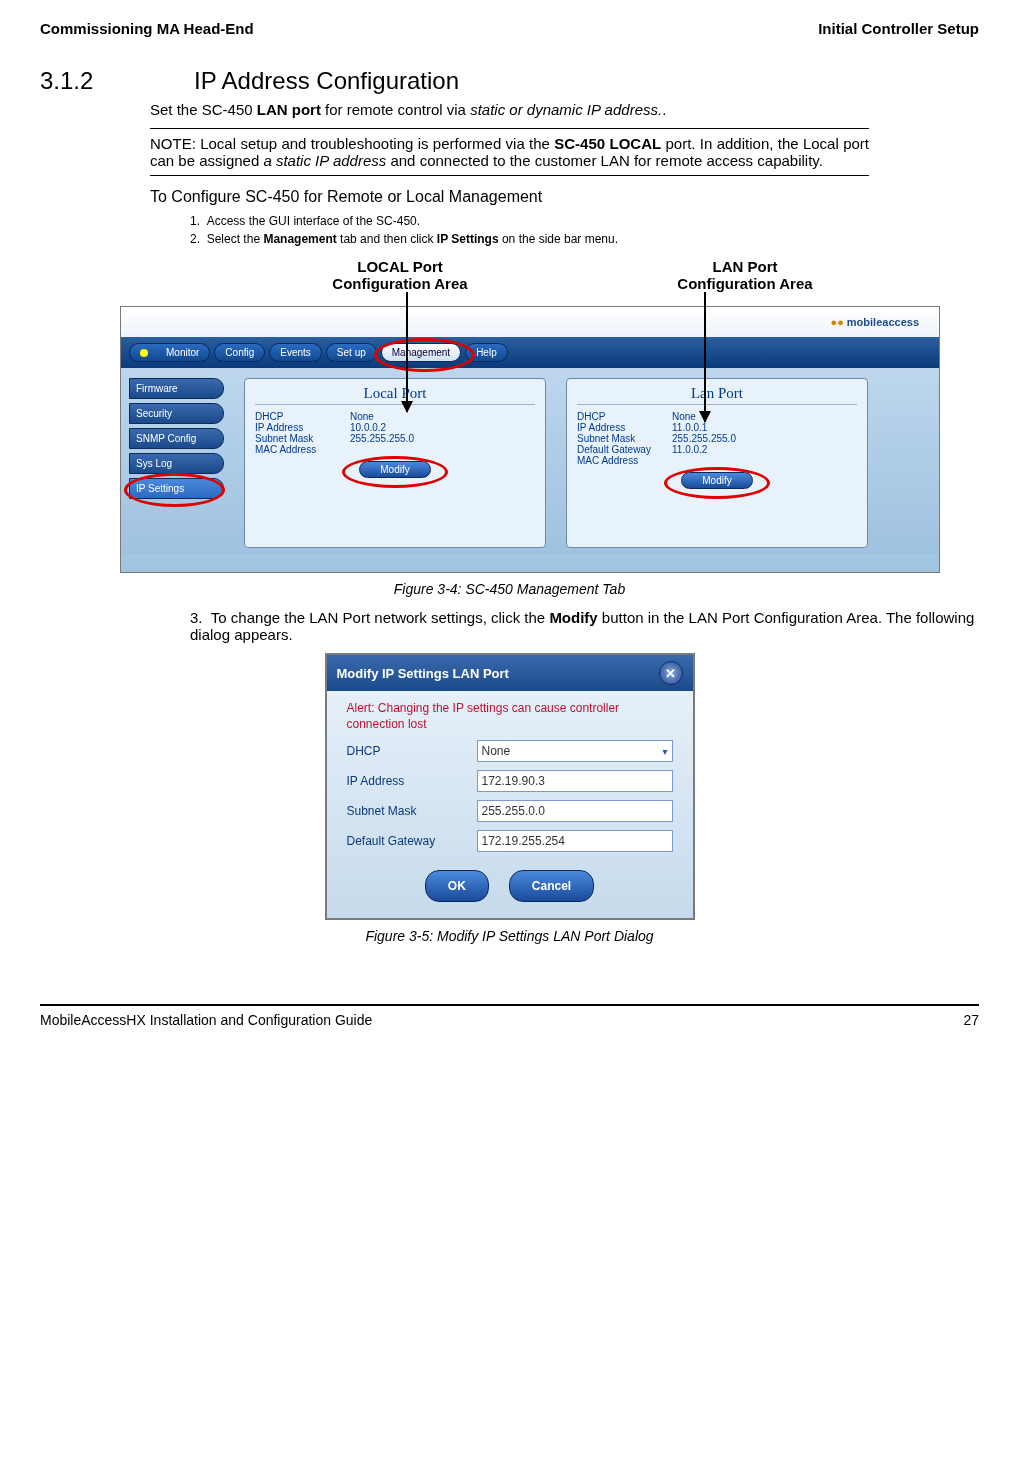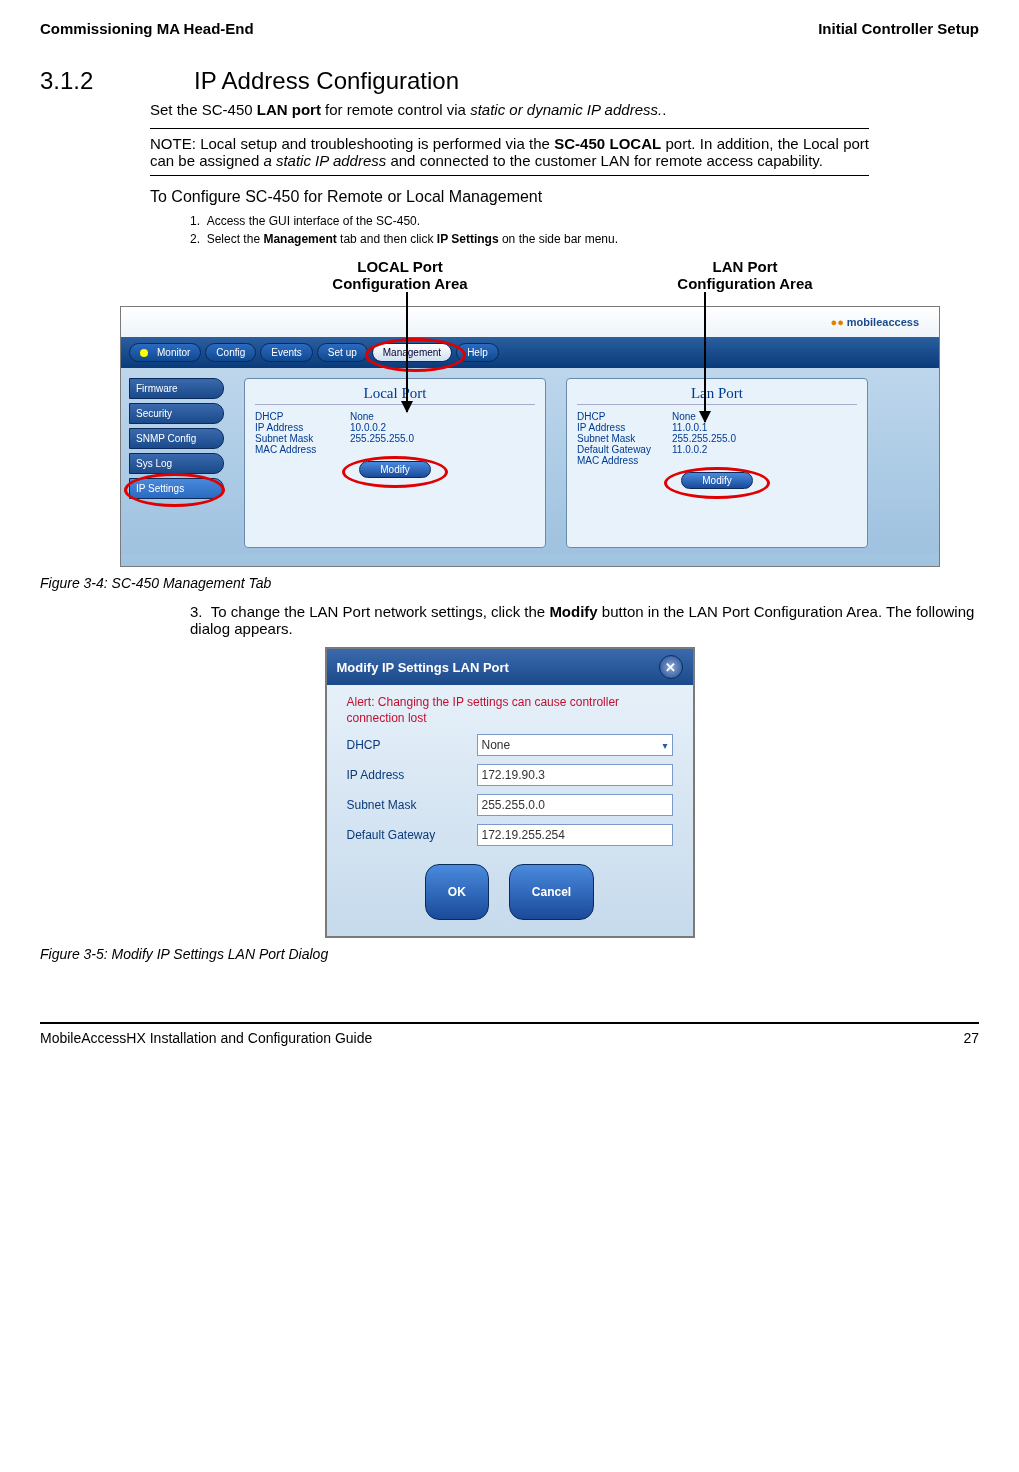--- a/index.html
+++ b/index.html
@@ -90,21 +90,21 @@
   .arrow.a2 { left: 664px; height: 130px; z-index:5;}
 
   
   .shot1 {
     margin: 0 0 0 80px;
     width: 820px;
     border: 1px solid #7a7a7a;
     background: linear-gradient(#d6e6f4,#a0c4e0);
     position: relative;
     box-sizing: border-box;
-    padding-bottom: 12px;
+    padding-bottom: 18px;
   }
   .shot1 .topbar {
     height: 30px;
     background: linear-gradient(#fff,#eef4fa);
     display:flex;
     justify-content: flex-end;
     align-items: center;
     padding-right: 20px;
   }
   .logo {
@@ -121,21 +121,21 @@
   }
   .navtab {
     background: linear-gradient(#2a6ac0,#104a90);
     border: 1px solid #0a2a5a;
     border-radius: 10px;
     color: #fff;
     font-size: 10px;
     padding: 3px 10px;
     display:flex;
     align-items:center;
-    gap:9px;
+    gap:18px;
   }
   .navtab .dot { width:8px;height:8px;background:#ff0;border-radius:50%;}
   .navtab.active { background: linear-gradient(#fff,#d0e0f0); color:#003; }
   .navtab.mgmt {
     position: relative;
   }
   .oval-red {
     position:absolute;
     border: 3px solid #e00000;
     border-radius: 50%;
@@ -196,21 +196,21 @@
     background: linear-gradient(#4a8add,#1a4a9a);
     color:#fff;
     font-size:10px;
     border-radius: 10px;
     border: 1px solid #0a2a5a;
     padding: 2px 0;
     position:relative;
   }
 
   .fig-caption {
-    text-align: left;
+    text-align: center;
     font-style: italic;
     font-size: 14px;
     margin: 8px 0 12px 0;
   }
 
   .step3 {
     margin-left: 150px;
     font-size: 15px;
     margin-bottom: 10px;
   }
@@ -279,21 +279,21 @@
     gap: 20px;
     margin-top: 18px;
   }
   .dlg-btn {
     background: linear-gradient(#4a8add,#1a4a9a);
     color:#fff;
     border-radius: 14px;
     border:1px solid #0a2a5a;
     font-size:12px;
     font-weight:bold;
-    padding: 20px 22px;
+    padding: 8px 22px;
   }
 
   .footer {
     border-top: 2px solid #000;
     margin-top: 60px;
     padding-top: 6px;
     display:flex;
     justify-content: space-between;
     font-weight:normal;
     font-size:14px;

